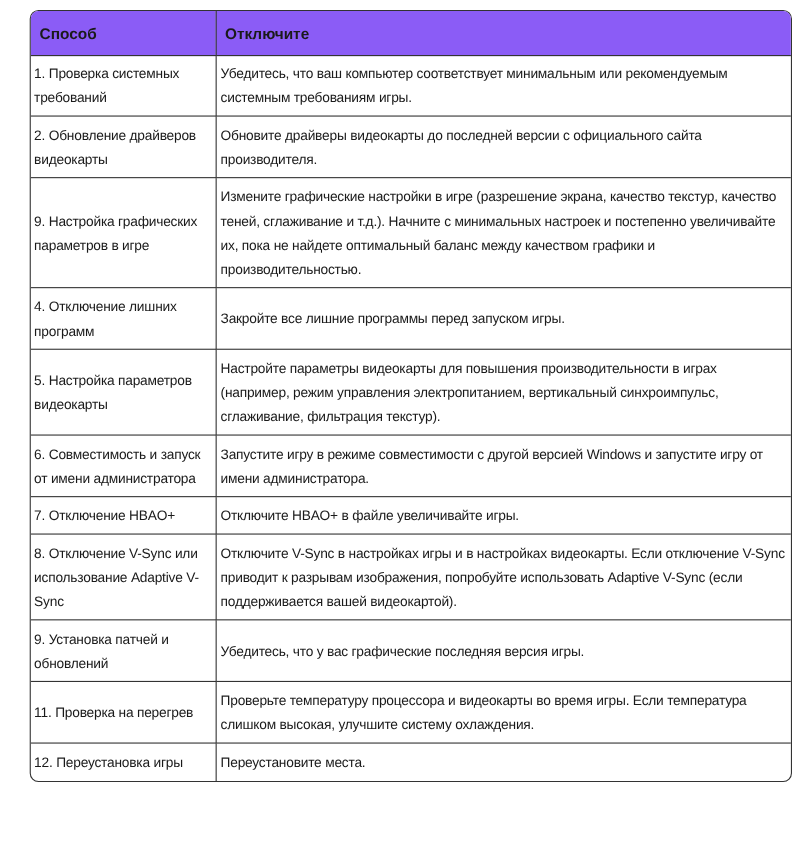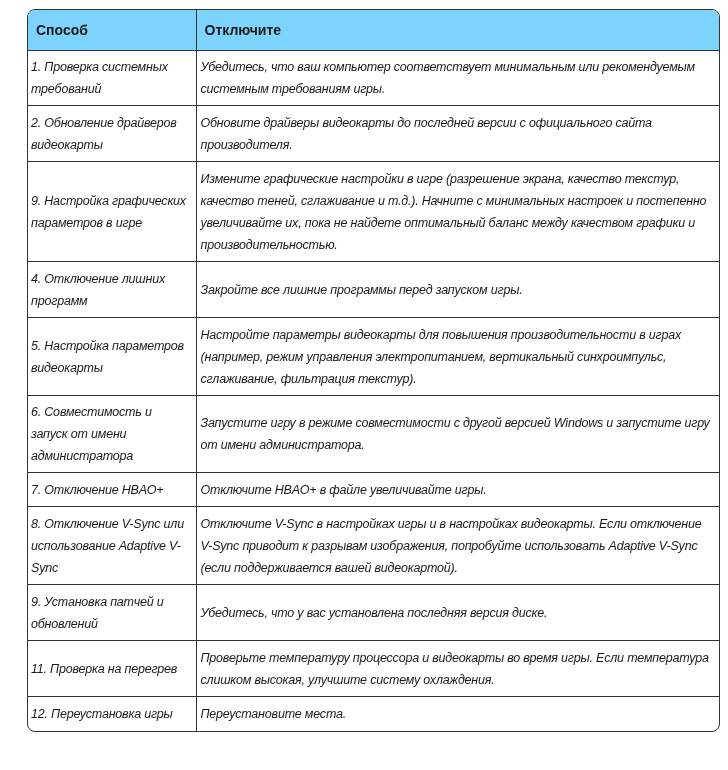--- a/index.html
+++ b/index.html
@@ -4,22 +4,22 @@
 <style>
   html, body { margin:0; padding:0; background:#ffffff; }
   body { width:728px; height:770px; position:relative; font-family:"Liberation Sans", sans-serif; color:#1a1a1a; }
   .wrap {
     position:absolute; left:27px; top:9px; width:691px;
     border:1px solid #333; border-radius:8px; overflow:hidden; background:#fff;
   }
   table { border-collapse:collapse; width:100%; table-layout:fixed; }
   col.c1 { width:168px; }
   th, td { border:1px solid #333; font-size:12.5px; line-height:22px; text-align:left; vertical-align:middle; }
-  th { background:#7dd3fc; font-weight:bold; font-size:14px; height:40px; padding:0 8px; }
-  td { padding:5px 4px 5px 3px; letter-spacing:-0.2px;font-style:italic; }
+  th { background:#8b5cf6; font-weight:bold; font-size:14px; height:40px; padding:0 8px; }
+  td { padding:5px 4px 5px 3px; letter-spacing:-0.2px; }
   td.desc { padding-left:4px; }
   tr > *:first-child { border-left:none; }
   tr > *:last-child { border-right:none; }
   thead tr:first-child th { border-top:none; }
   tbody tr:last-child td { border-bottom:none; }
 </style>
 </head>
 <body>
 
 <div class="wrap">
@@ -62,21 +62,21 @@
       <tr style="height:34px">
         <td>7. Отключение HBAO+</td>
         <td class="desc">Отключите HBAO+ в файле увеличивайте игры.</td>
       </tr>
       <tr style="height:78px">
         <td>8. Отключение V-Sync или использование Adaptive V-Sync</td>
         <td class="desc">Отключите V-Sync в настройках игры и в настройках видеокарты. Если отключение V-Sync приводит к разрывам изображения, попробуйте использовать Adaptive V-Sync (если поддерживается вашей видеокартой).</td>
       </tr>
       <tr style="height:56px">
         <td>9. Установка патчей и обновлений</td>
-        <td class="desc">Убедитесь, что у вас установлена последняя версия диске.</td>
+        <td class="desc">Убедитесь, что у вас графические последняя версия игры.</td>
       </tr>
       <tr style="height:56px">
         <td>11. Проверка на перегрев</td>
         <td class="desc">Проверьте температуру процессора и видеокарты во время игры. Если температура слишком высокая, улучшите систему охлаждения.</td>
       </tr>
       <tr style="height:34px">
         <td>12. Переустановка игры</td>
         <td class="desc">Переустановите места.</td>
       </tr>
     </tbody>

